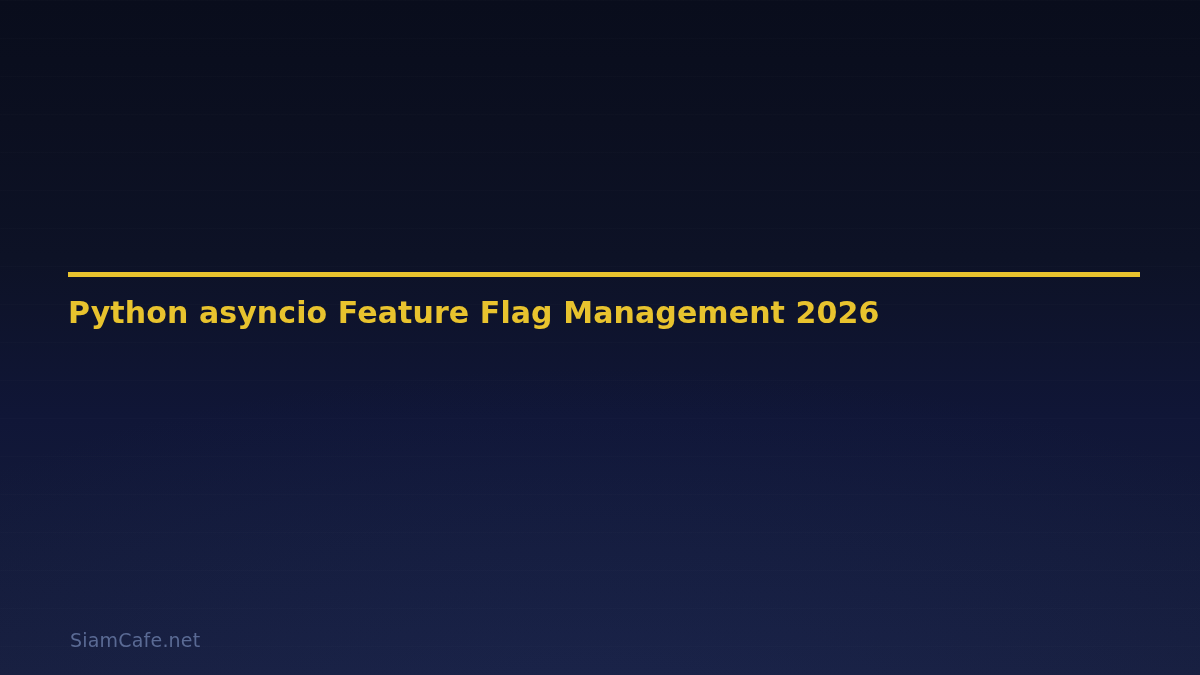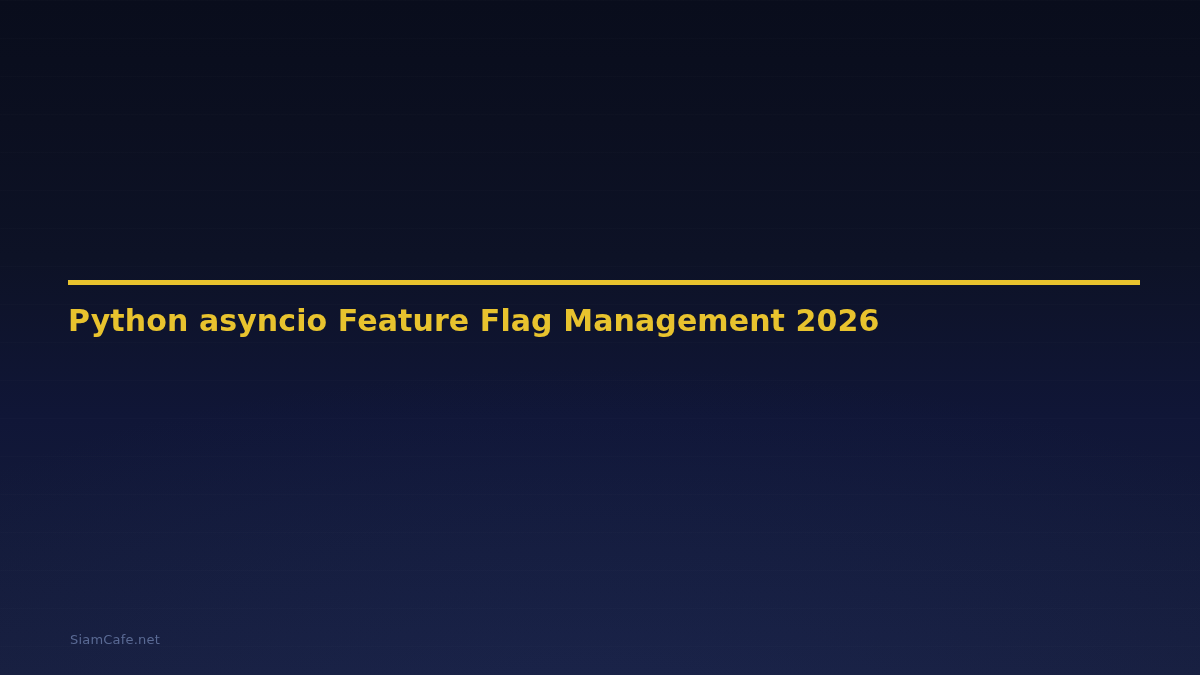--- a/index.html
+++ b/index.html
@@ -48,21 +48,21 @@
     position: absolute;
     inset: 0;
     pointer-events: none;
     background:
       radial-gradient(120% 90% at 50% 110%, rgba(40,60,130,0.20) 0%, rgba(0,0,0,0) 62%);
   }
 
   .title-block {
     position: absolute;
     left: 68px;
-    top: 280px;
+    top: 272px;
     width: 1072px;
   }
 
   .accent-bar {
     width: 1072px;
     height: 5px;
     background: #e8c32e;
   }
 
   .title {
@@ -72,21 +72,21 @@
     line-height: 36px;
     letter-spacing: 0.1px;
     color: #e8c32e;
     white-space: nowrap;
   }
 
   .footer {
     position: absolute;
     left: 70px;
     top: 630px;
-    font-size: 13px;
+    font-size: 19px;
     font-weight: normal;
     line-height: 20px;
     color: #5a6a94;
     letter-spacing: 0.2px;
   }
 </style>
 </head>
 <body>
 
 <div class="slide">

